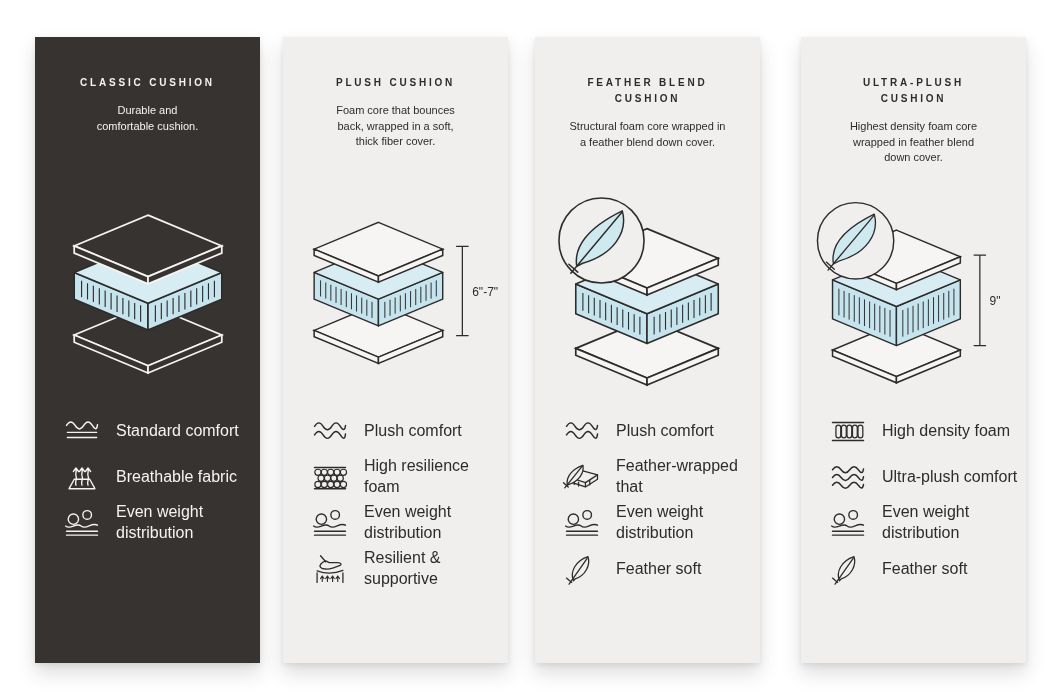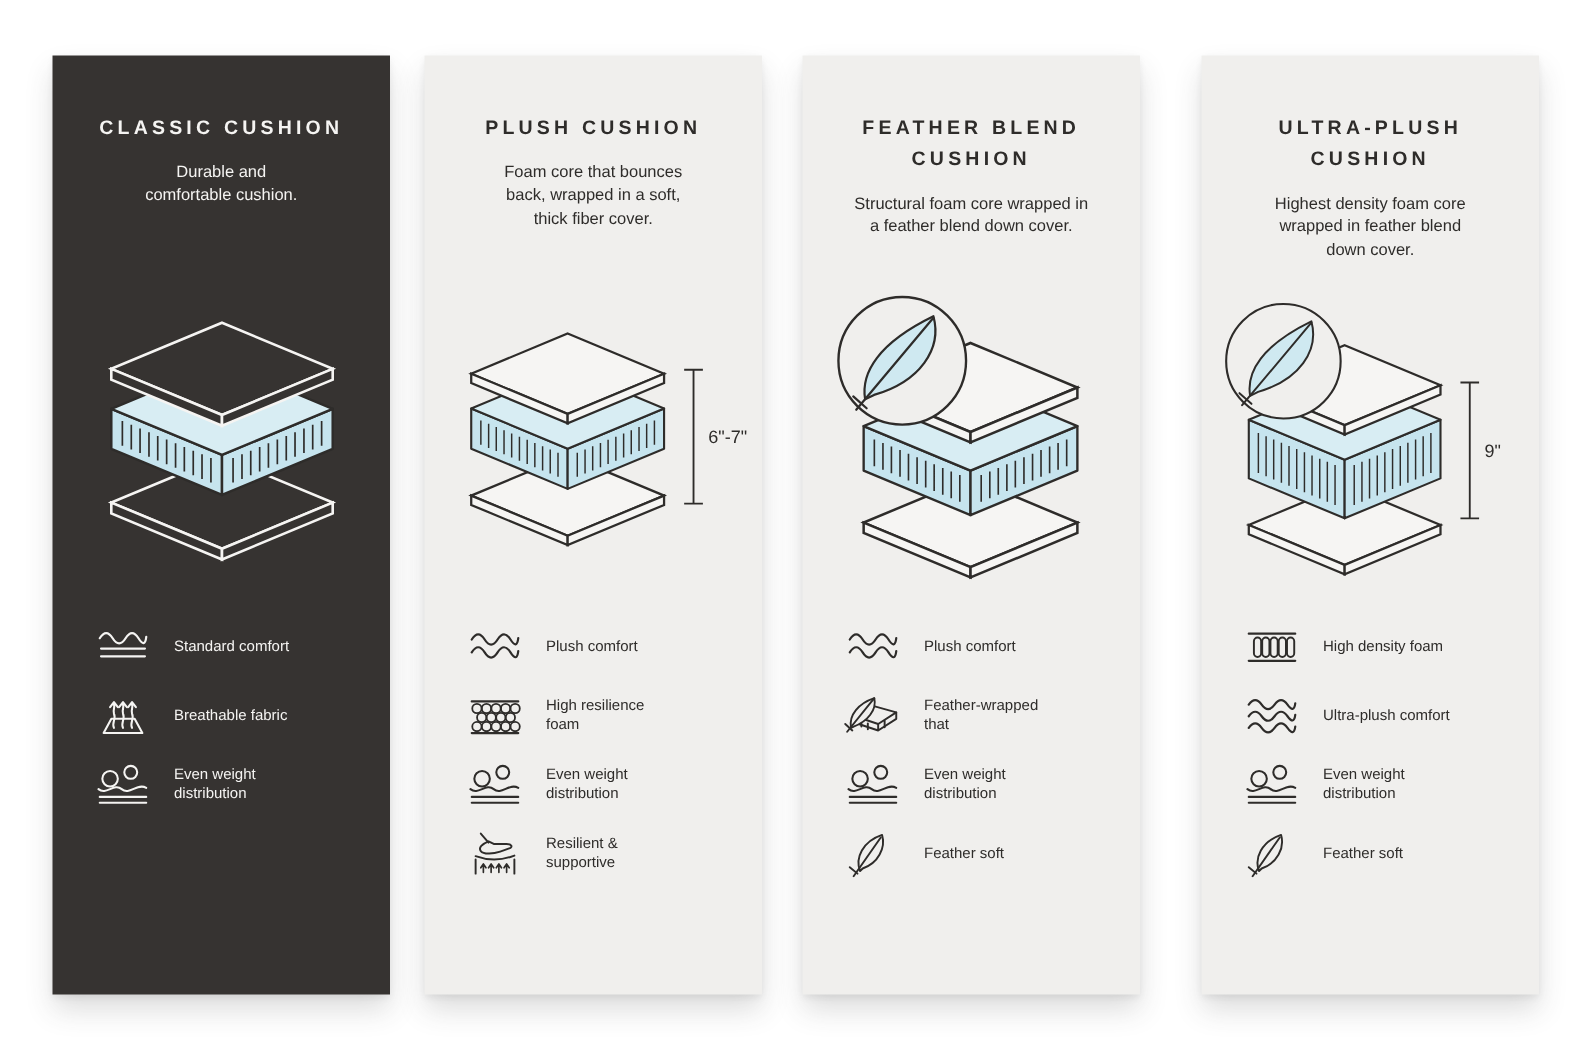--- a/index.html
+++ b/index.html
@@ -5,21 +5,21 @@
   html,body{margin:0;padding:0;background:#fff;}
   body{width:1049px;height:700px;font-family:"Liberation Sans",sans-serif;}
   .stage{position:relative;width:1049px;height:700px;background:var(--page-bg,#ffffff);overflow:hidden;}
   .card{position:absolute;top:37px;width:225px;height:626px;overflow:hidden;
         box-shadow:0 10px 18px rgba(60,60,60,.18),0 2px 5px rgba(0,0,0,.08);}
   .card.light{background:var(--card-light-bg,#f0efed);color:var(--ink,#2e2c2a);}
   .card.dark{background:var(--card-dark-bg,#363331);color:var(--ink-light,#f5f4f2);}
   .c1{left:35px}.c2{left:283px}.c3{left:535px}.c4{left:801px}
 
   .head{position:absolute;top:38px;left:15px;right:15px;text-align:center;}
-  .title{margin:0;font-size:13px;font-weight:bold;letter-spacing:2.8px;line-height:1.6;white-space:pre-line;}
+  .title{margin:0;font-size:10px;font-weight:bold;letter-spacing:2.8px;line-height:1.6;white-space:pre-line;}
   .desc{margin:12px 0 0;font-size:11px;line-height:1.42;white-space:pre-line;}
 
   .illus{position:absolute;top:148px;left:0;right:0;height:218px;display:flex;align-items:center;justify-content:center;}
   .illus--dim2{justify-content:flex-start;padding-left:24px;}
   .illus--dim4{justify-content:flex-start;padding-left:12px;}
 
   
   .pl{stroke-width:1.7;}
   .light .pl{fill:var(--plate-light,#f6f5f3);stroke:var(--ink,#2e2c2a);}
   .dark  .pl{fill:var(--card-dark-bg,#363331);stroke:var(--ink-light,#f5f4f2);}
@@ -30,21 +30,21 @@
   .leaf{fill:var(--feather-fill,#cfe9f1);stroke:var(--ink,#2e2c2a);stroke-width:1.5;stroke-linejoin:round;}
   .q{fill:none;stroke:var(--ink,#2e2c2a);stroke-width:1.5;stroke-linecap:round;}
   .dim{fill:none;stroke:var(--ink,#2e2c2a);stroke-width:1.4;}
   .dimtext{font-size:13.5px;fill:var(--ink,#2e2c2a);stroke:none;font-family:"Liberation Sans",sans-serif;}
 
   
   .features{position:absolute;top:371px;left:26px;right:8px;}
   .frow{display:flex;align-items:center;height:46px;gap:13px;}
   .fic{flex:0 0 42px;width:42px;display:flex;justify-content:center;}
   .fi{width:40px;height:31px;}
-  .flabel{font-size:10px;line-height:1.3;white-space:pre-line;}
+  .flabel{font-size:16px;line-height:1.3;white-space:pre-line;}
 </style>
 </head>
 <body>
 
 <svg width="0" height="0" style="position:absolute" aria-hidden="true">
   <defs>
     <g id="i-wave1" stroke="currentColor" fill="none" stroke-width="1.7" stroke-linecap="round" stroke-linejoin="round">
       <path d="M5,11 Q10,3 15,11 T25,11 T35,11 T41,10"></path>
       <path d="M6,19 H40"></path>
         <path d="M6,25 H40"></path>

